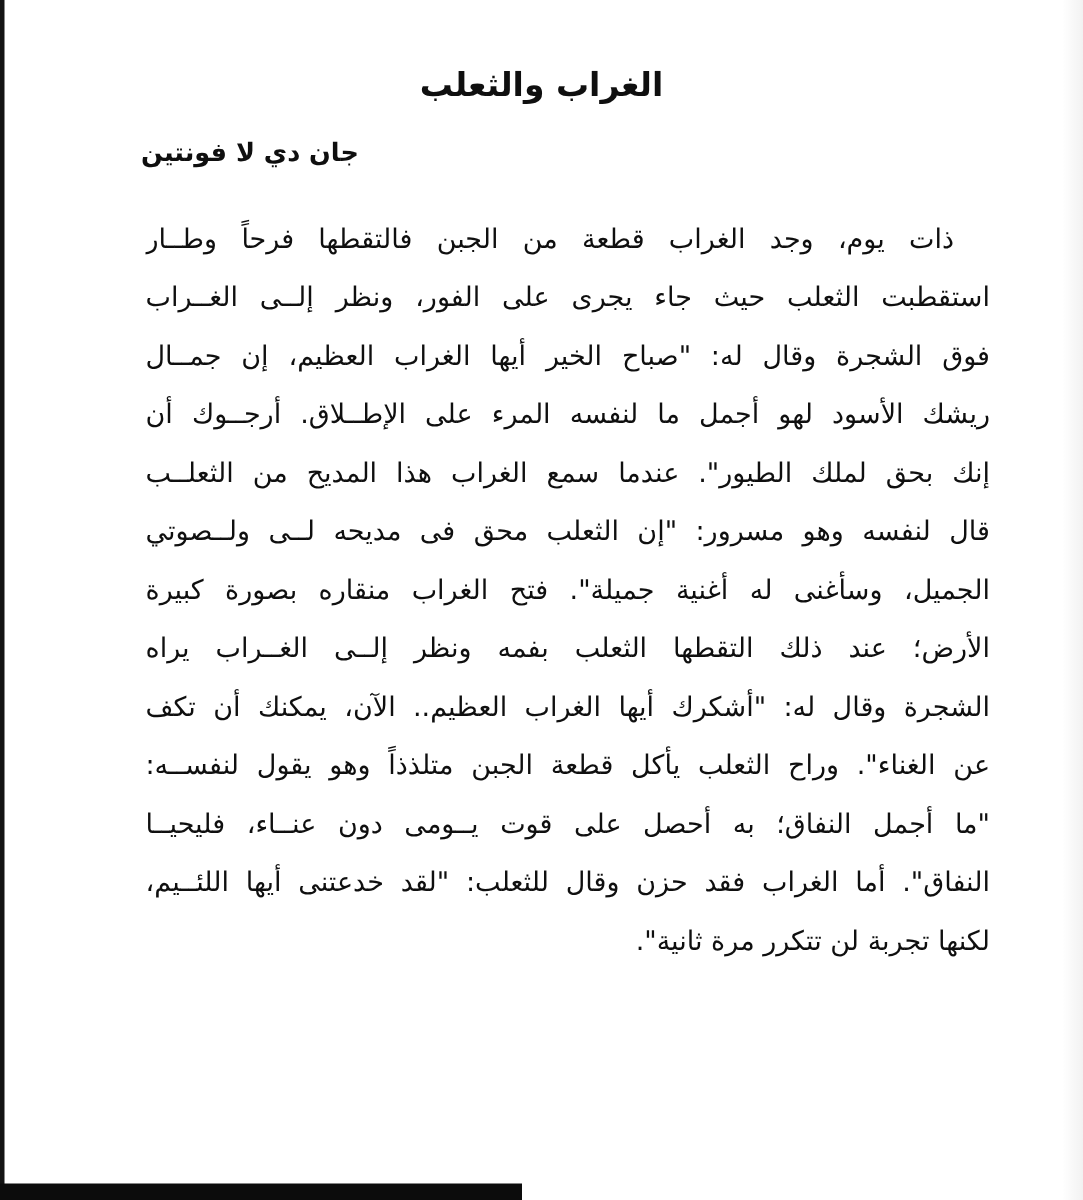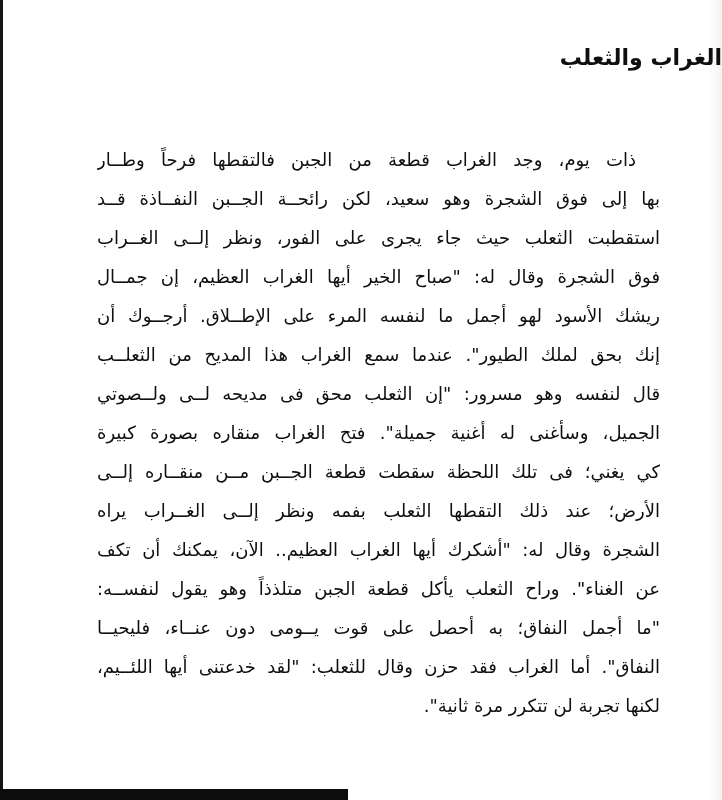--- a/index.html
+++ b/index.html
@@ -39,21 +39,21 @@
     top: 0;
     width: 14px;
     height: 100%;
     background: linear-gradient(to right, rgba(0,0,0,0) 0%, rgba(0,0,0,0.05) 100%);
   }
   .title {
     position: absolute;
     top: 30px;
     left: 0;
     right: 0;
-    text-align: right;
+    text-align: center;
     direction: rtl;
     font-size: 22px;
     font-weight: bold;
     letter-spacing: 0;
   }
   .author {
     position: absolute;
     top: 92px;
     left: 94px;
     direction: rtl;
@@ -89,31 +89,30 @@
 <body>
 
 <div class="page">
 
   <div class="edge-left"></div>
   <div class="edge-bottom"></div>
   <div class="edge-right-shade"></div>
 
   <h1 class="title">الغراب والثعلب</h1>
 
+  <div class="author">جان دي لا فونتين</div>
 
   <div class="body-text">
       <div class="line first">ذات يوم، وجد الغراب قطعة من الجبن فالتقطها فرحاً وطــار</div>
-      <div class="line">بها إلى فوق الشجرة وهو سعيد، لكن رائحــة الجــبن النفــاذة قــد</div>
       <div class="line">استقطبت الثعلب حيث جاء يجرى على الفور، ونظر إلــى الغــراب</div>
       <div class="line">فوق الشجرة وقال له: "صباح الخير أيها الغراب العظيم، إن جمــال</div>
       <div class="line">ريشك الأسود لهو أجمل ما لنفسه المرء على الإطــلاق. أرجــوك أن</div>
       <div class="line">إنك بحق لملك الطيور". عندما سمع الغراب هذا المديح من الثعلــب</div>
       <div class="line">قال لنفسه وهو مسرور: "إن الثعلب محق فى مديحه لــى ولــصوتي</div>
       <div class="line">الجميل، وسأغنى له أغنية جميلة". فتح الغراب منقاره بصورة كبيرة</div>
-      <div class="line">كي يغني؛ فى تلك اللحظة سقطت قطعة الجــبن مــن منقــاره إلــى</div>
       <div class="line">الأرض؛ عند ذلك التقطها الثعلب بفمه ونظر إلــى الغــراب يراه</div>
       <div class="line">الشجرة وقال له: "أشكرك أيها الغراب العظيم.. الآن، يمكنك أن تكف</div>
       <div class="line">عن الغناء". وراح الثعلب يأكل قطعة الجبن متلذذاً وهو يقول لنفســه:</div>
       <div class="line">"ما أجمل النفاق؛ به أحصل على قوت يــومى دون عنــاء، فليحيــا</div>
       <div class="line">النفاق". أما الغراب فقد حزن وقال للثعلب: "لقد خدعتنى أيها اللئــيم،</div>
       <div class="line last">لكنها تجربة لن تتكرر مرة ثانية".</div>
     </div>
 
 </div>
 

